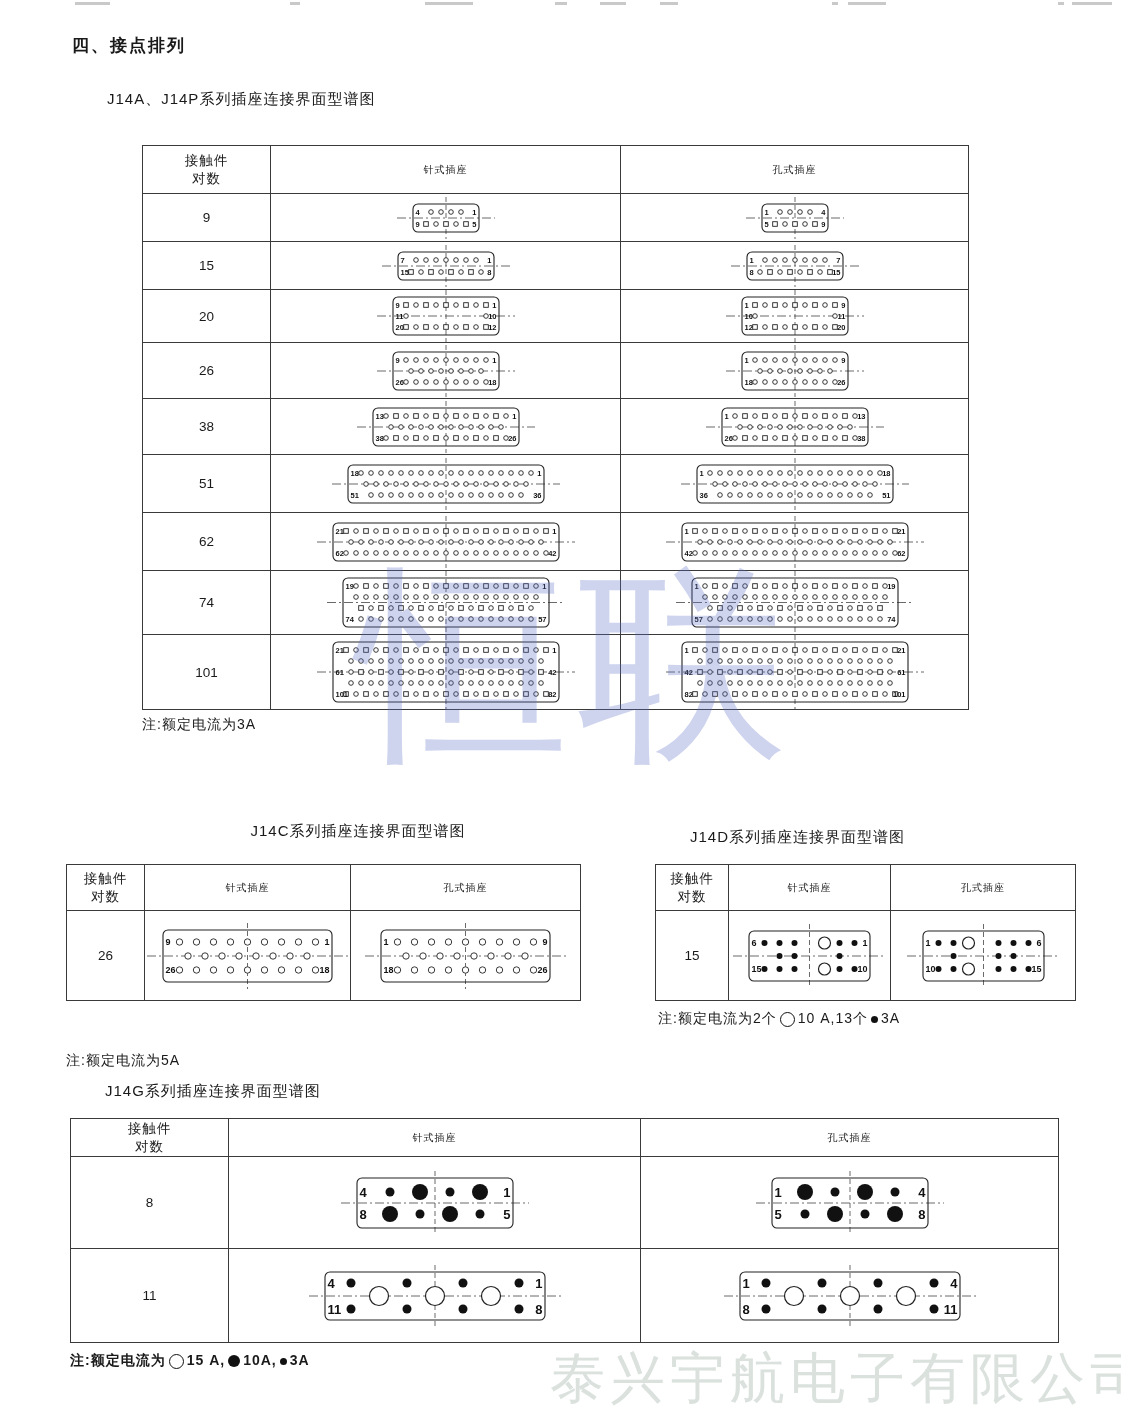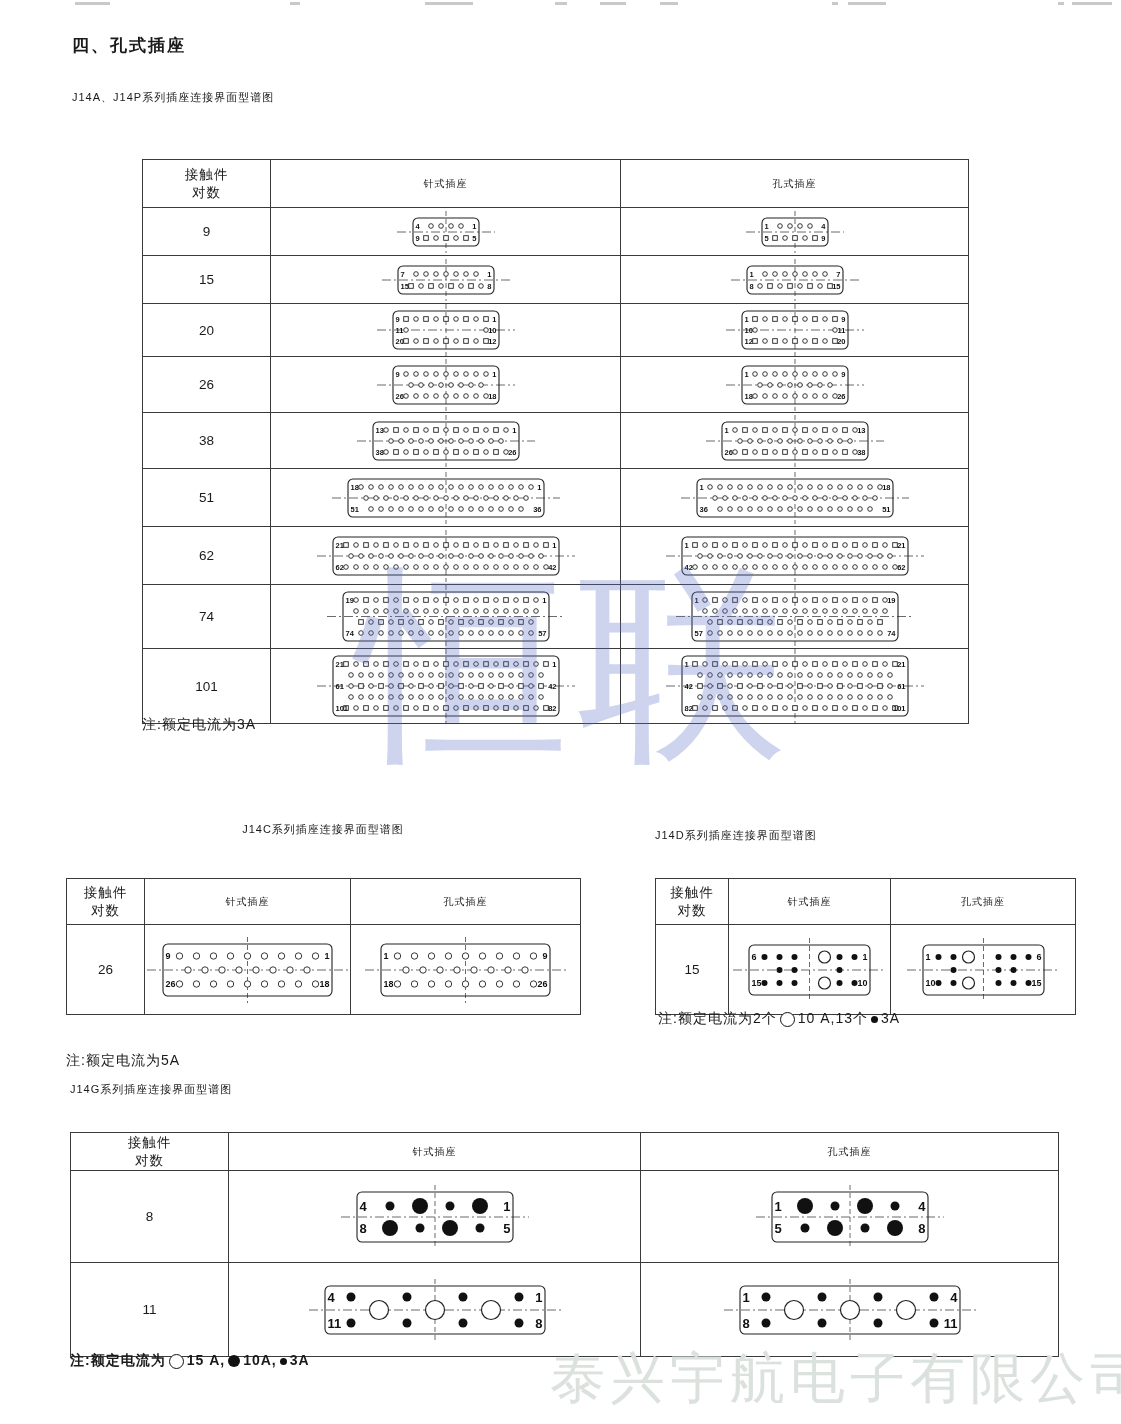--- a/index.html
+++ b/index.html
@@ -2,26 +2,26 @@
 <html><head>
 <meta charset="utf-8">
 <style>
   html,body{margin:0;padding:0;}
   body{
     width:1121px;height:1424px;background:#ffffff;position:relative;
     font-family:"Liberation Sans",sans-serif;color:#1a1a1a;overflow:hidden;
   }
   .frag{position:absolute;top:2px;height:3px;background:#c9c9c9;}
   #heading{position:absolute;left:72px;top:34px;font-size:17px;font-weight:bold;letter-spacing:2px;}
-  .sub{position:absolute;font-size:11px;letter-spacing:1px;}
+  .sub{position:absolute;font-size:15px;letter-spacing:1px;margin-left:35px;}
   #title-a{left:72px;top:90px;}
   #title-c{left:66px;top:822px;width:514px;text-align:center;}
   #title-d{left:655px;top:828px;width:420px;text-align:left;}
   #title-g{left:70px;top:1082px;width:988px;text-align:left;}
-  table{border-collapse:collapse;position:absolute;table-layout:fixed;background:transparent;margin-top:14px;}
+  table{border-collapse:collapse;position:absolute;table-layout:fixed;background:transparent;}
   td,th{border:1px solid #3a3a3a;text-align:center;vertical-align:middle;padding:0;}
   th{font-weight:normal;font-size:10px;white-space:pre-line;letter-spacing:1px;}
   td.pairs{font-size:13.5px;}
   #t-a{left:142px;top:145px;width:826px;}
   #t-c{left:66px;top:864px;width:514px;}
   #t-d{left:655px;top:864px;width:420px;}
   #t-g{left:70px;top:1118px;width:988px;}
   .note{position:absolute;font-size:14px;letter-spacing:1px;}
   #note-a{left:142px;top:716px;text-align:center;}
   #note-c{left:66px;top:1052px;}
@@ -52,21 +52,21 @@
   <span class="frag" style="left:425px;width:48px;"></span>
   <span class="frag" style="left:555px;width:12px;"></span>
   <span class="frag" style="left:600px;width:26px;"></span>
   <span class="frag" style="left:660px;width:18px;"></span>
   <span class="frag" style="left:832px;width:6px;"></span>
   <span class="frag" style="left:848px;width:38px;"></span>
   <span class="frag" style="left:1058px;width:6px;"></span>
   <span class="frag" style="left:1072px;width:40px;"></span>
 </div>
 
-<div id="heading">四、孔式插座</div>
+<div id="heading">四、接点排列</div>
 
 <div id="title-a" class="sub">J14A、J14P系列插座连接界面型谱图</div>
 <table id="t-a">
     <colgroup>
       <col style="width: 128px;">
       <col style="width: 350px;">
       <col style="width: 348px;">
     </colgroup>
     <thead>
       <tr style="height: 48px;">

